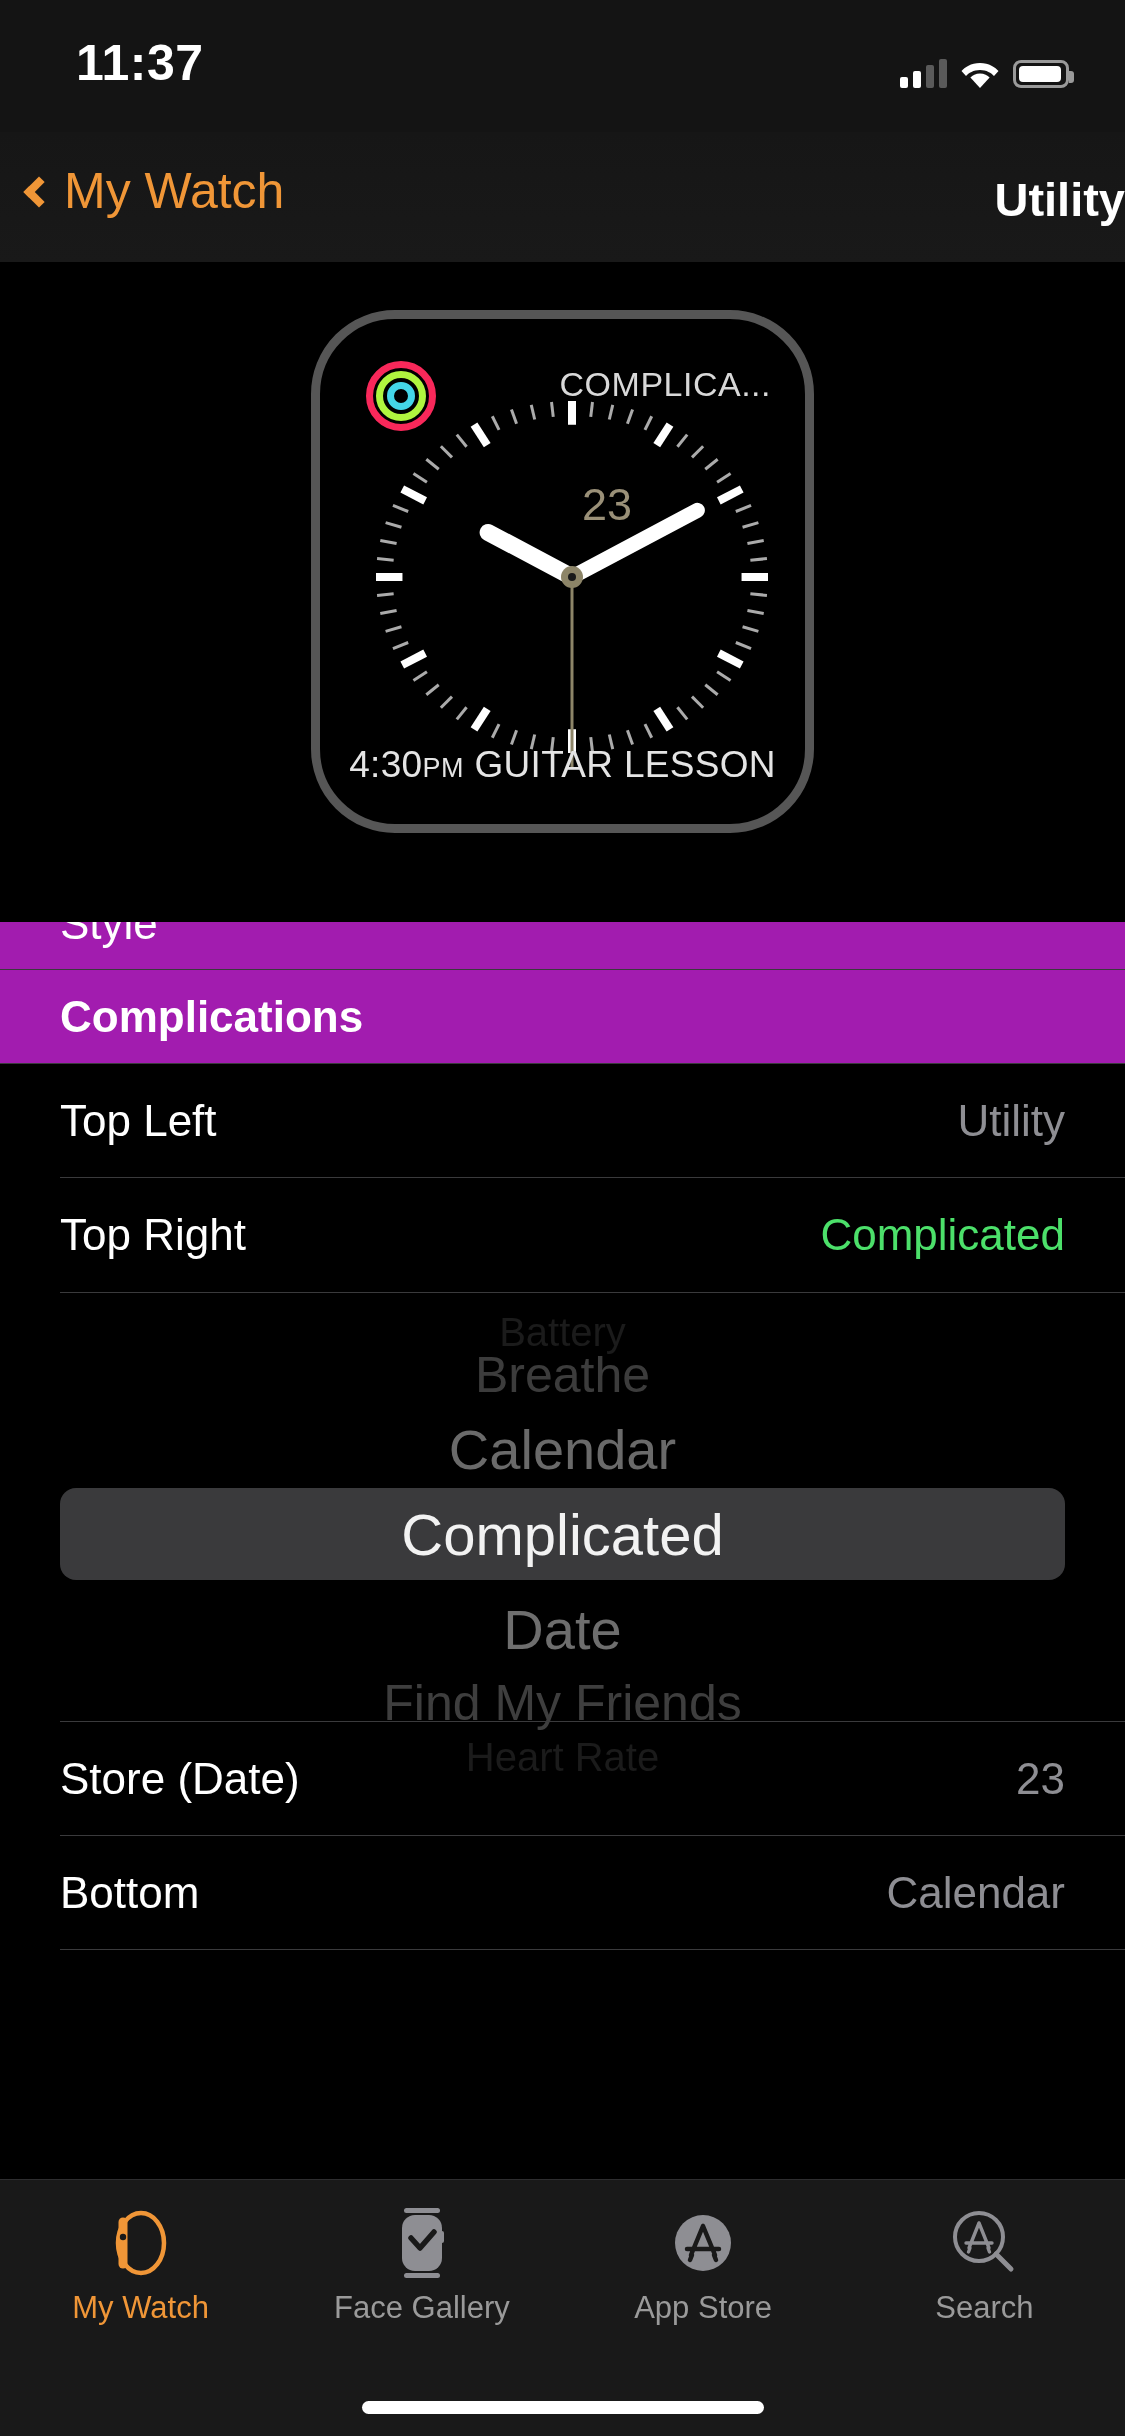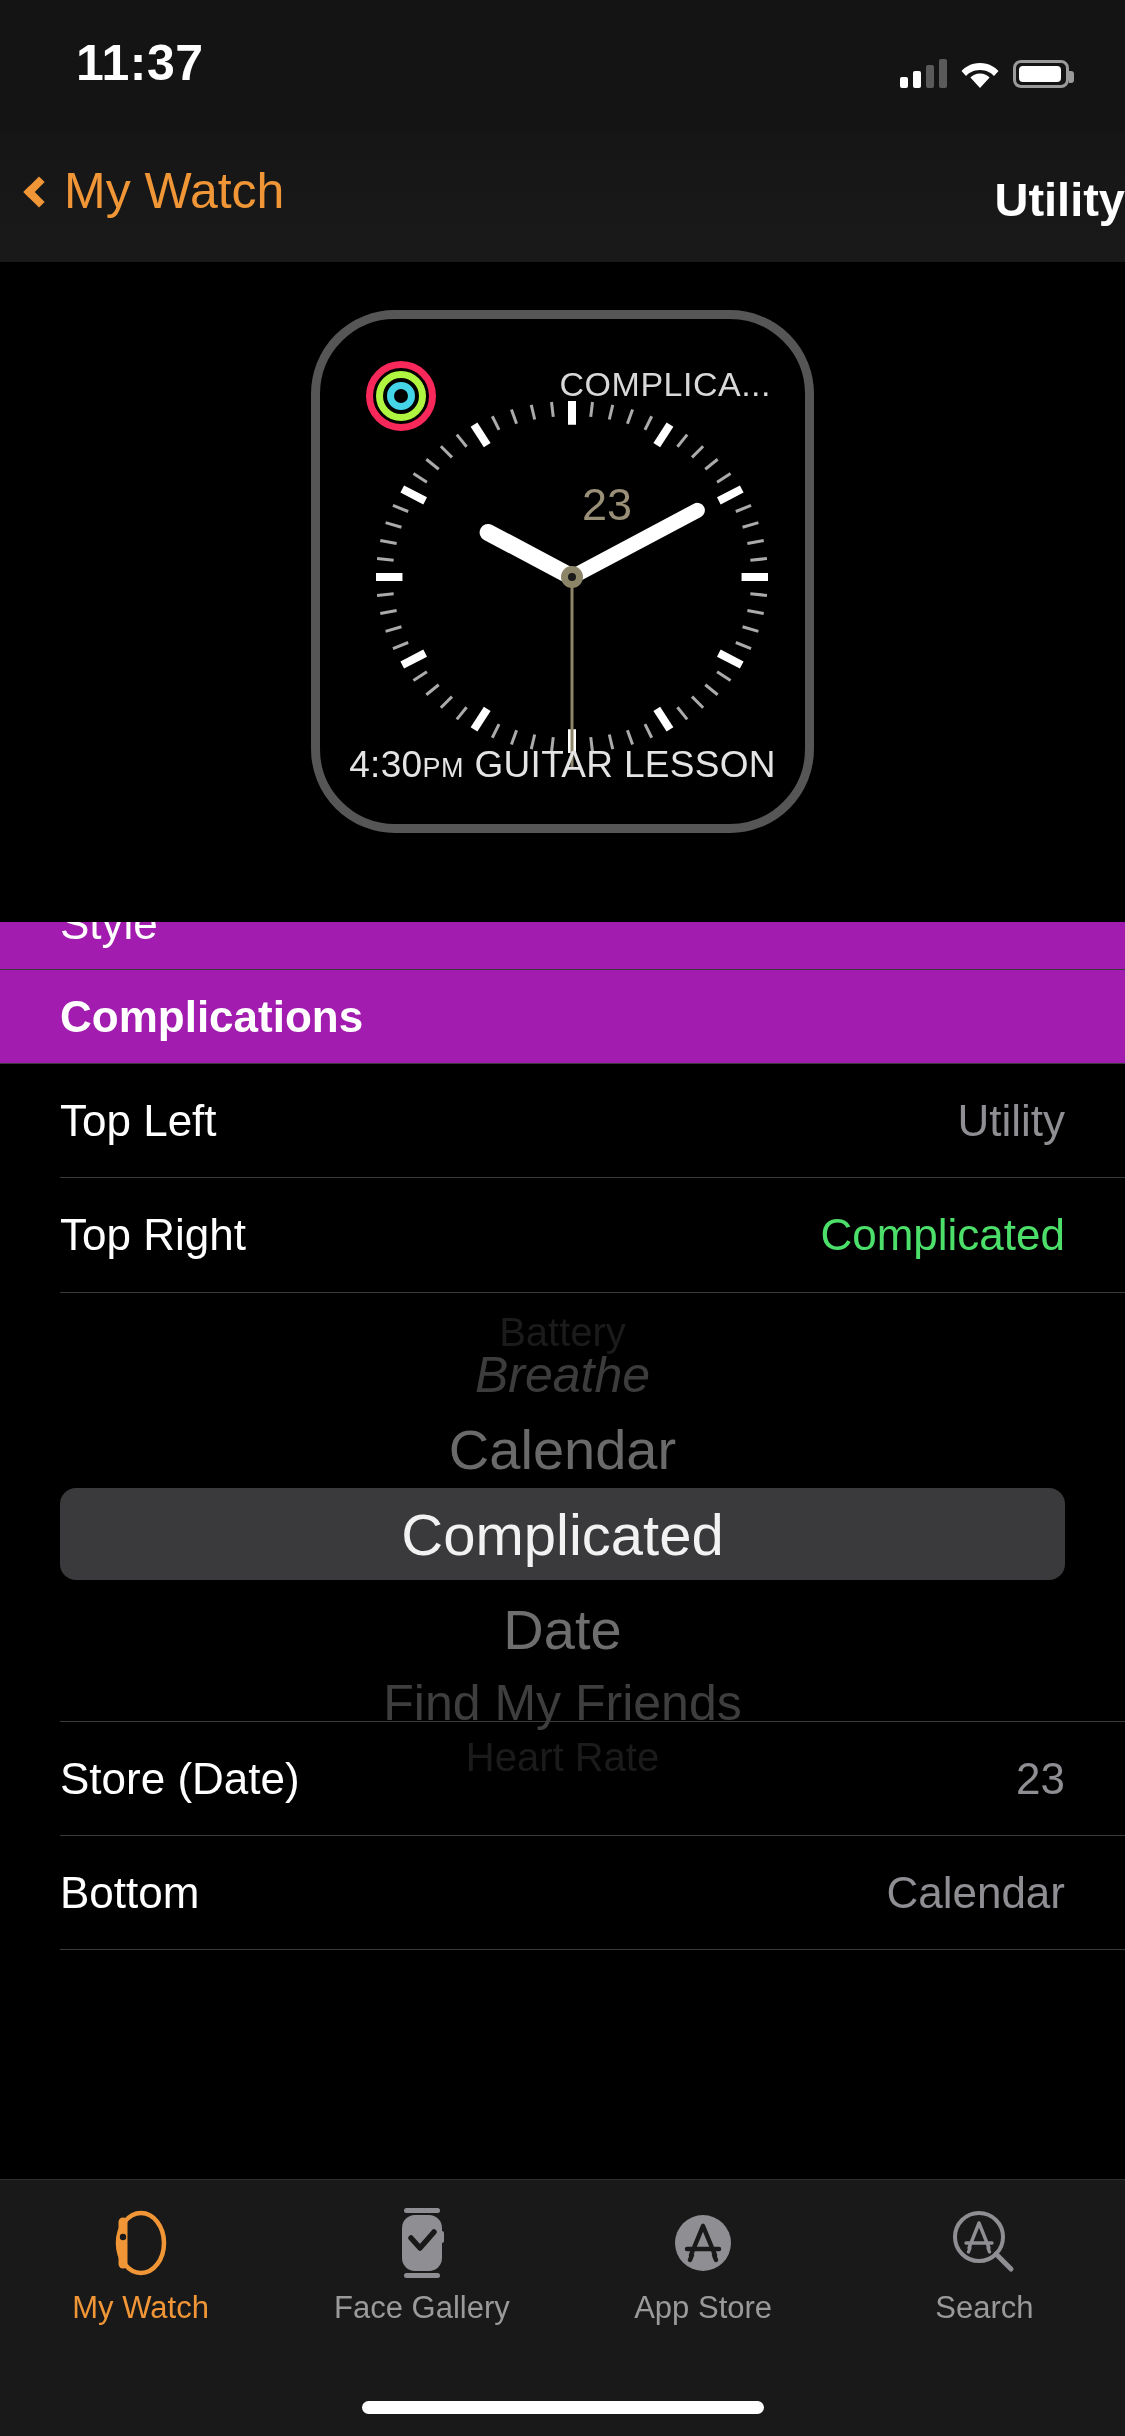--- a/index.html
+++ b/index.html
@@ -95,21 +95,21 @@
   .style-row .row-label { position:relative; top:-22px; }
   .hdr-row { height:94px;align-items:center; }
   .hdr-row .row-label { font-weight:600; }
 
   
   .picker { position:relative; width:1125px; height:430px; background:#000; }
   .picker .topline { position:absolute; top:0; left:60px; right:0; height:1px; background:#3a3a3c; }
   .picker .botline { position:absolute; bottom:0; left:60px; right:0; height:1px; background:#3a3a3c; }
   .pk-item { position:absolute; left:0; right:0; text-align:center; white-space:nowrap; }
   .pk-i0 { top:18px;  font-size:40px; color:#1b1b1b; }
-  .pk-i1 { top:54px;  font-size:50px; color:#3c3c3c;font-style:italic; }
+  .pk-i1 { top:54px;  font-size:50px; color:#3c3c3c; }
   .pk-i2 { top:125px; font-size:56px; color:#6a6a6a; }
   .pk-sel {
     position:absolute; left:60px; right:60px; top:196px; height:92px;
     background:#3a3a3c; border-radius:16px;
     display:flex; align-items:center; justify-content:center;
   }
   .pk-sel span { color:#f2f2f2; font-size:58px; }
   .pk-i4 { top:305px; font-size:56px; color:#6e6e6e; }
   .pk-i5 { top:382px; font-size:50px; color:#3e3e3e; }
   .pk-i6 { top:443px; font-size:40px; color:#1b1b1b; }

